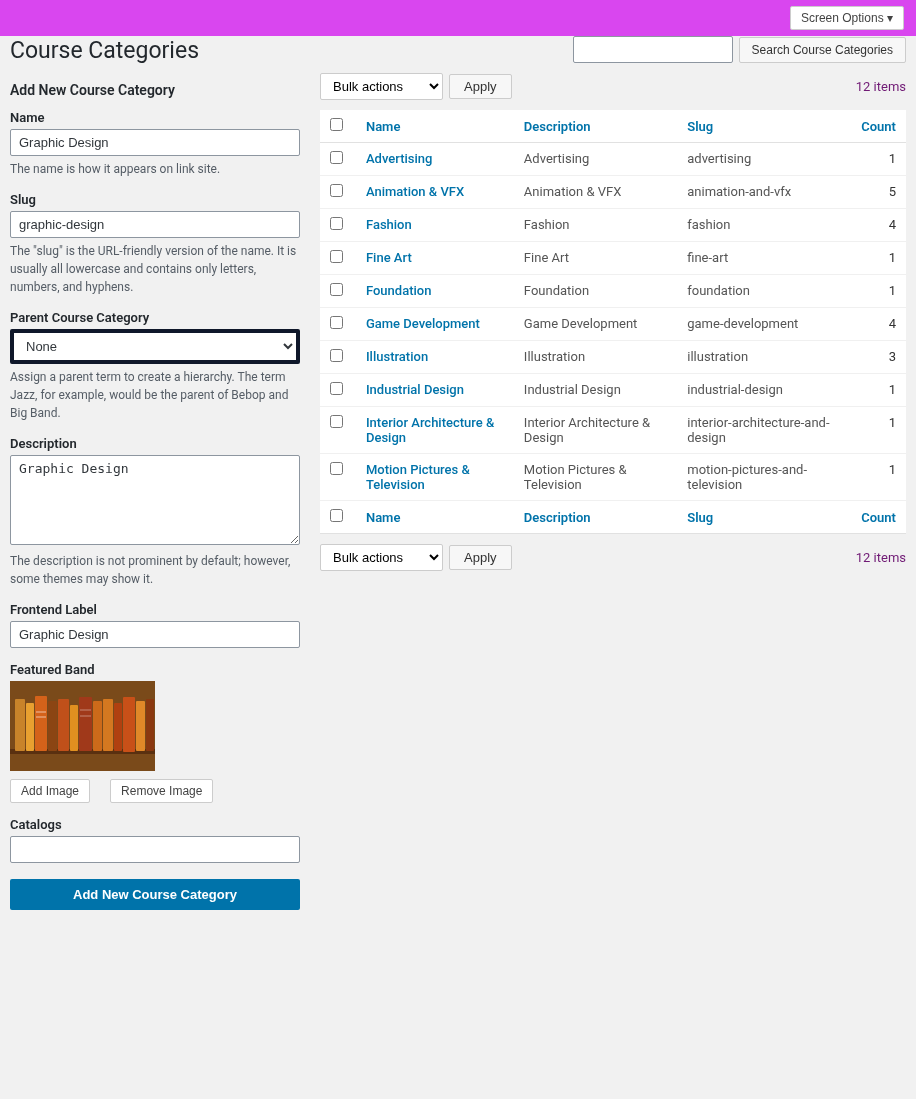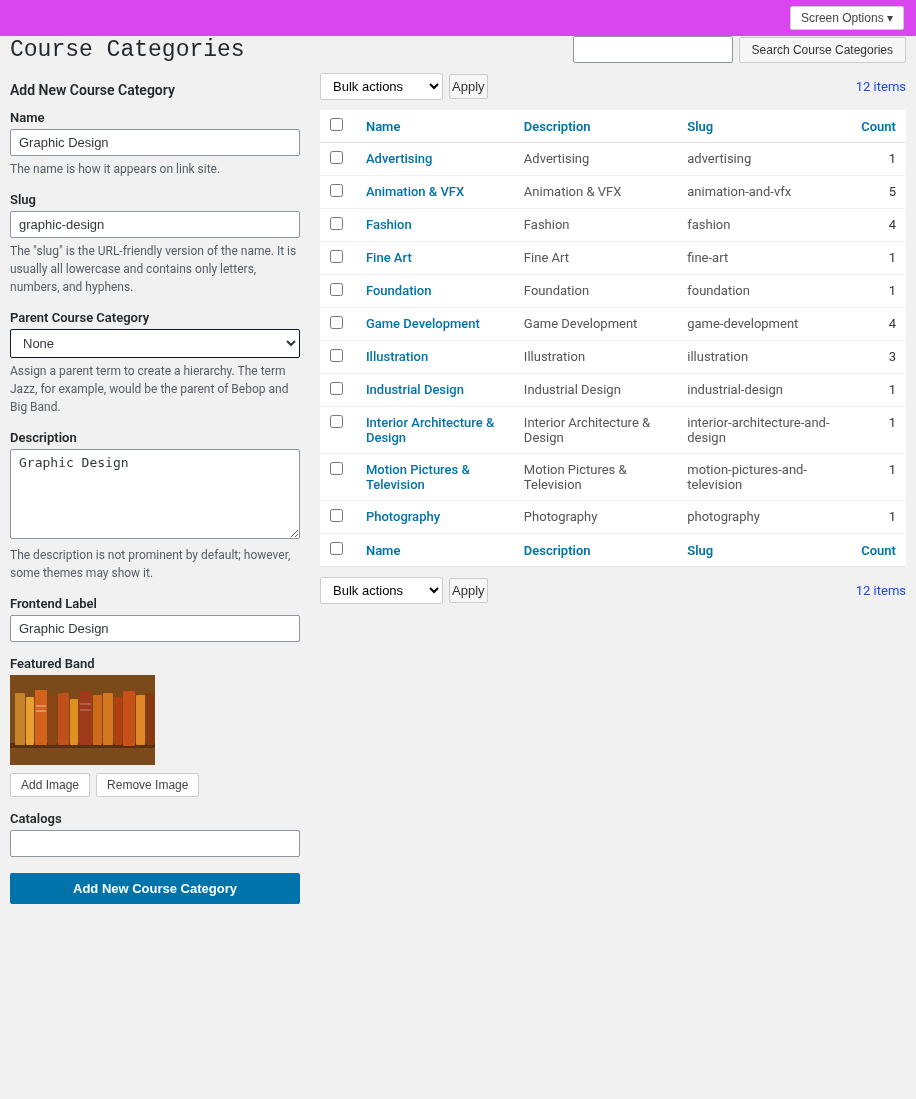--- a/index.html
+++ b/index.html
@@ -42,21 +42,20 @@
       min-width: 310px;
       padding-right: 20px;
       padding-top: 0;
     }
     .page-title {
       font-size: 23px;
       font-weight: 400;
       color: #23282d;
       margin-bottom: 16px;
       line-height: 1.3;
-      font-family: Liberation Mono, monospace;
     }
     .section-title {
       font-size: 14px;
       font-weight: 600;
       color: #23282d;
       margin-bottom: 12px;
     }
     .form-group {
       margin-bottom: 14px;
     }
@@ -78,21 +77,21 @@
     }
     .form-hint {
       font-size: 12px;
       color: #555d66;
       margin-top: 4px;
       line-height: 1.5;
     }
     .form-select {
       width: 100%;
       padding: 5px 8px;
-      border: 1px solid #0f172a;
+      border: 4px solid #0f172a;
       border-radius: 2px;
       font-size: 13px;
       color: #32373c;
       background: #fff;
       appearance: auto;
     }
     .form-textarea {
       width: 100%;
       height: 90px;
       padding: 5px 8px;
@@ -106,21 +105,21 @@
     .featured-image-box {
       width: 145px;
       height: 90px;
       background: #8B5E3C;
       margin-bottom: 8px;
       position: relative;
       overflow: hidden;
     }
     .image-buttons {
       display: flex;
-      gap: 6px;
+      gap: 20px;
       margin-bottom: 14px;
     }
     .btn-small {
       padding: 4px 10px;
       font-size: 12px;
       border: 1px solid #ccc;
       background: #fff;
       cursor: pointer;
       border-radius: 2px;
       color: #444;
@@ -183,31 +182,31 @@
     .bulk-select {
       padding: 4px 22px 4px 8px;
       border: 1px solid #ccc;
       border-radius: 2px;
       font-size: 13px;
       background: #fff;
       appearance: auto;
       cursor: pointer;
     }
     .btn-apply {
-      padding: 4px 2px;
+      padding: 4px 14px;
       background: #f7f7f7;
       border: 1px solid #ccc;
       border-radius: 2px;
       font-size: 13px;
       cursor: pointer;
       color: #333;
     }
     .items-count {
       font-size: 13px;
-      color: #1d4ed8;
+      color: #701a75;
     }
     
     .cat-table {
       width: 100%;
       border-collapse: collapse;
       background: #fff;
     }
     .cat-table th {
       padding: 8px 10px;
       text-align: left;
@@ -472,31 +471,20 @@
       <td class="row-check">
         <input type="checkbox" style="">
       </td>
       <td>
         <a href="#" class="cat-link">Motion Pictures &amp; Television</a>
       </td>
       <td class="cat-desc">Motion Pictures &amp; Television</td>
       <td class="cat-slug">motion-pictures-and-television</td>
       <td class="col-count">1</td>
     </tr>
-            <tr>
-      <td class="row-check">
-        <input type="checkbox" style="">
-      </td>
-      <td>
-        <a href="#" class="cat-link">Photography</a>
-      </td>
-      <td class="cat-desc">Photography</td>
-      <td class="cat-slug">photography</td>
-      <td class="col-count">1</td>
-    </tr>
           </tbody>
         <tfoot>
           <tr>
             <th class="col-check">
               <input type="checkbox" style="">
             </th>
             <th class="col-name">Name</th>
             <th class="col-desc">Description</th>
             <th class="col-slug">Slug</th>
             <th class="col-count">Count</th>

